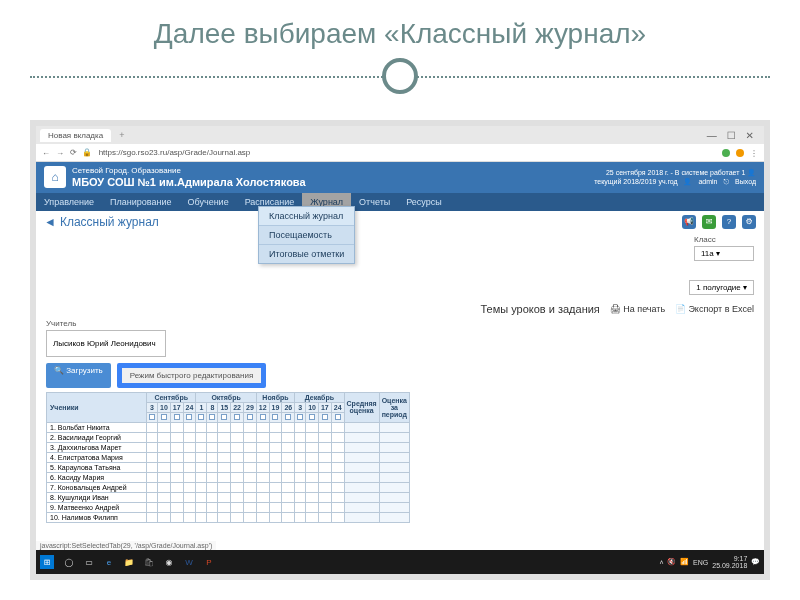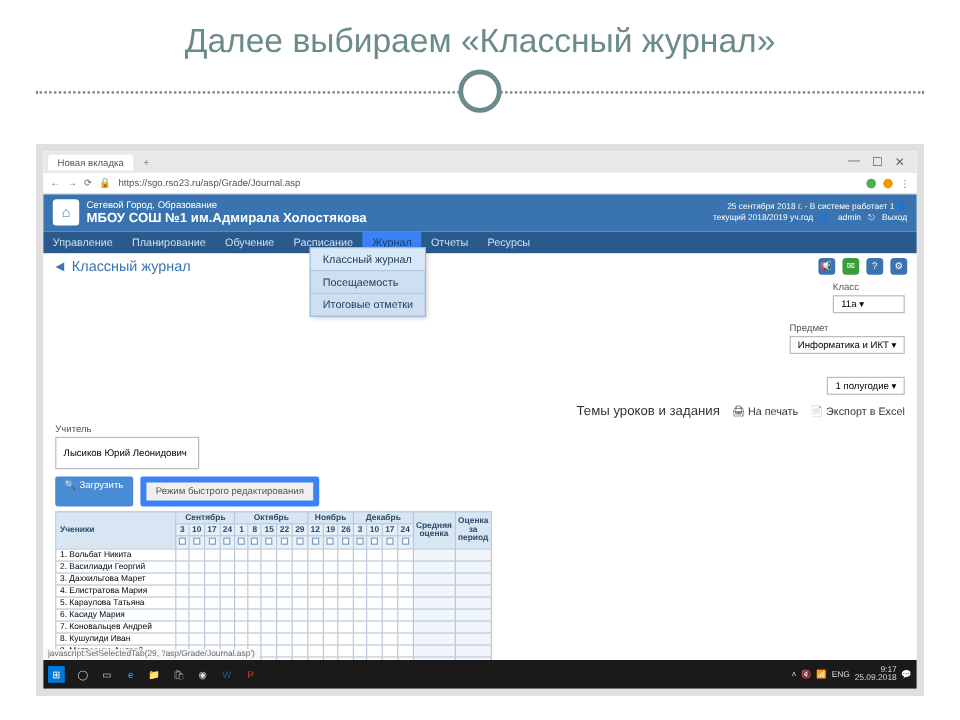--- a/index.html
+++ b/index.html
@@ -117,21 +117,21 @@
     background: #2a5a8c;
     color: #cde0f3;
     display: flex;
     font-size: 9px;
   }
   .main-menu .menu-item {
     padding: 4px 8px;
     cursor: pointer;
   }
   .main-menu .menu-item.active {
-    background: #3b82f6;
+    background: #a3a3a3;
     color: #1a3a5a;
   }
   .dropdown {
     position: absolute;
     left: 222px;
     top: 80px;
     background: #cddff0;
     border: 1px solid #9bb8d4;
     font-size: 9px;
     color: #1a3a5a;
@@ -338,24 +338,20 @@
         <span class="green">✉</span>
         <span>?</span>
         <span>⚙</span>
       </div>
     </div>
 
     <div class="filter-row">
       <div class="filter-group">
         <label>Класс</label>
         <div class="select"><span>11а</span> ▾</div>
-      </div>
-      <div class="filter-group">
-        <label>Предмет</label>
-        <div class="select"><span>Информатика и ИКТ</span> ▾</div>
       </div>
       <div class="filter-group">
         <label>&nbsp;</label>
         <div class="select"><span>1 полугодие</span> ▾</div>
       </div>
       <div class="section-right">
         <span>Темы уроков и задания</span>
         <span class="action">
           <span>🖨</span>
           <span>На печать</span>

